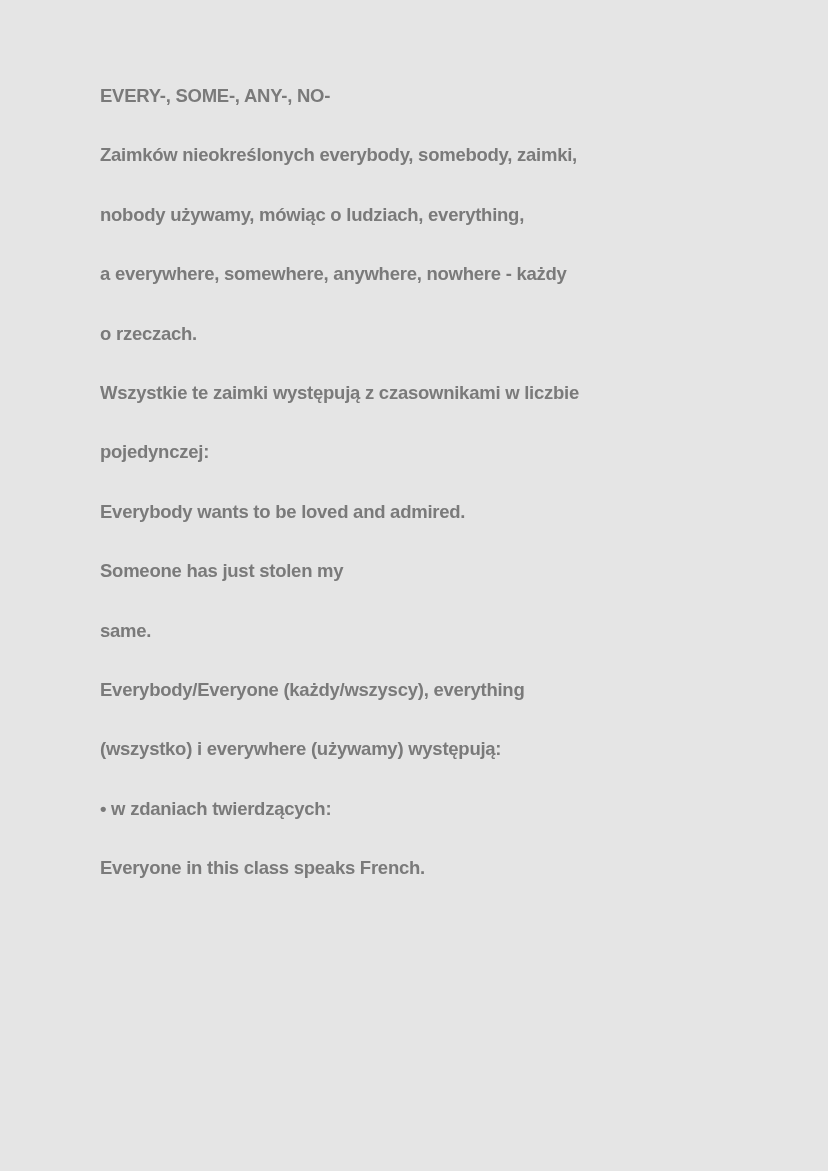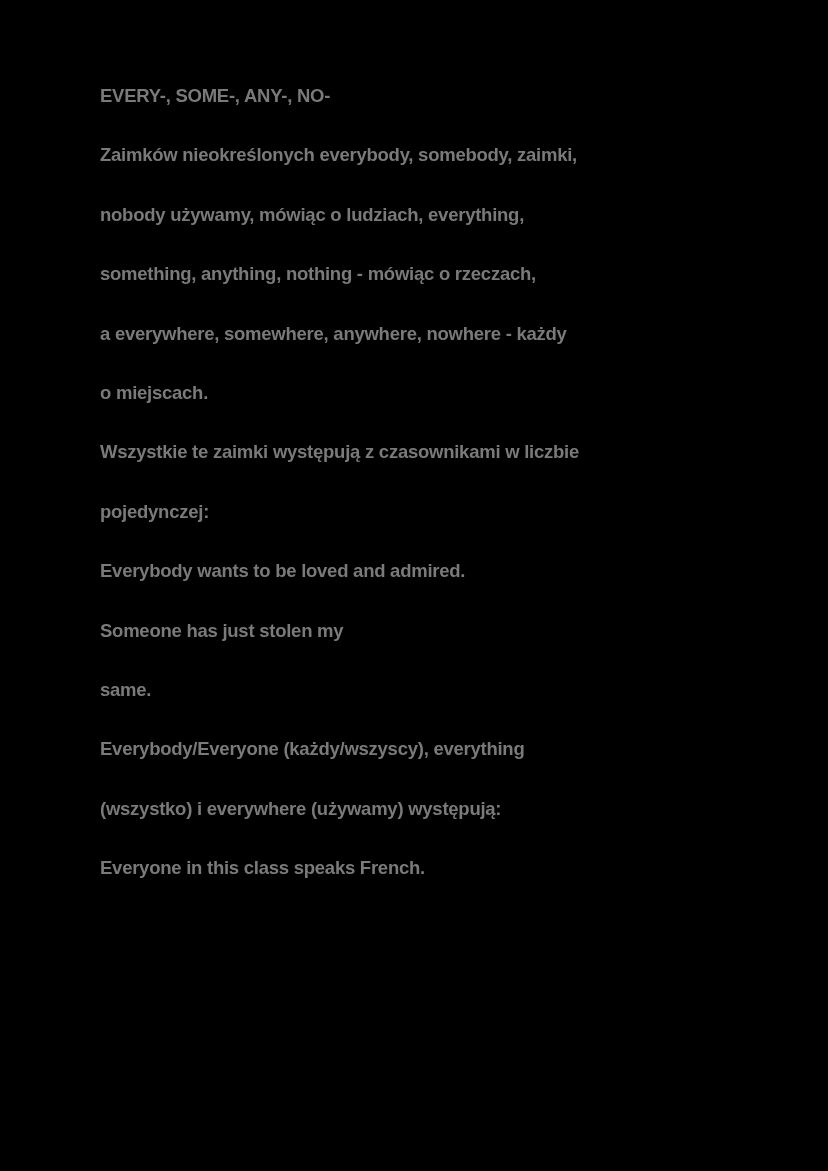--- a/index.html
+++ b/index.html
@@ -10,21 +10,21 @@
   body {
     width: 828px;
     height: 1171px;
     position: relative;
     overflow: hidden;
     font-family: "Liberation Sans", "DejaVu Sans", sans-serif;
   }
   .page {
     position: absolute;
     inset: 0;
-    background: #000000;
+    background: #e5e5e5;
   }
   .text-block {
     position: absolute;
     left: 100px;
     top: 66px;
     width: 710px;
     font-weight: bold;
     font-size: 18.5px;
     line-height: 59.4px;
     letter-spacing: -0.25px;
@@ -36,25 +36,25 @@
   }
 </style>
 </head>
 <body>
 
 <div class="page">
   <div class="text-block">
     <div class="doc-line">EVERY-, SOME-, ANY-, NO-</div>
     <div class="doc-line">Zaimków nieokreślonych everybody, somebody, zaimki,</div>
     <div class="doc-line">nobody używamy, mówiąc o ludziach, everything,</div>
-    <div class="doc-line">something, anything, nothing - mówiąc o rzeczach,</div>
     <div class="doc-line">a everywhere, somewhere, anywhere, nowhere - każdy</div>
-    <div class="doc-line">o miejscach.</div>
+    <div class="doc-line">o rzeczach.</div>
     <div class="doc-line">Wszystkie te zaimki występują z czasownikami w liczbie</div>
     <div class="doc-line">pojedynczej:</div>
     <div class="doc-line">Everybody wants to be loved and admired.</div>
     <div class="doc-line">Someone has just stolen my</div>
     <div class="doc-line">same.</div>
     <div class="doc-line">Everybody/Everyone (każdy/wszyscy), everything</div>
     <div class="doc-line">(wszystko) i everywhere (używamy) występują:</div>
+    <div class="doc-line">• w zdaniach twierdzących:</div>
     <div class="doc-line">Everyone in this class speaks French.</div>
   </div>
 </div>
 
 </body></html>

